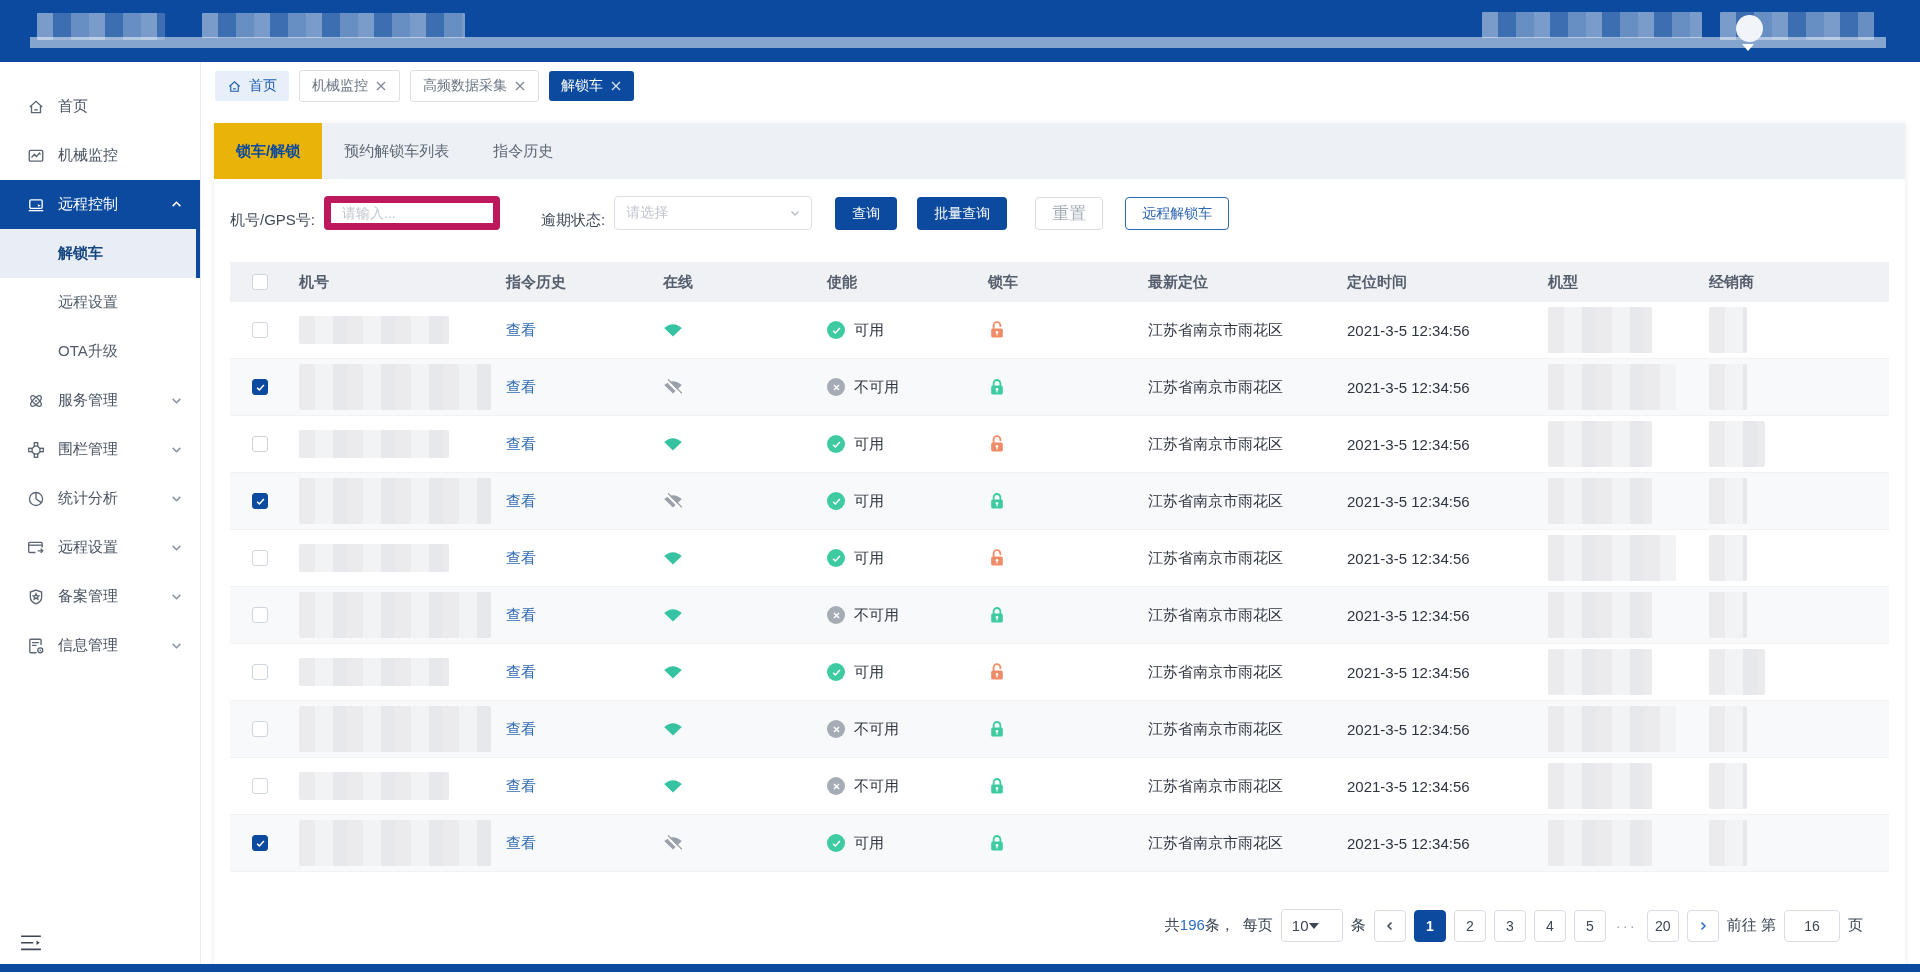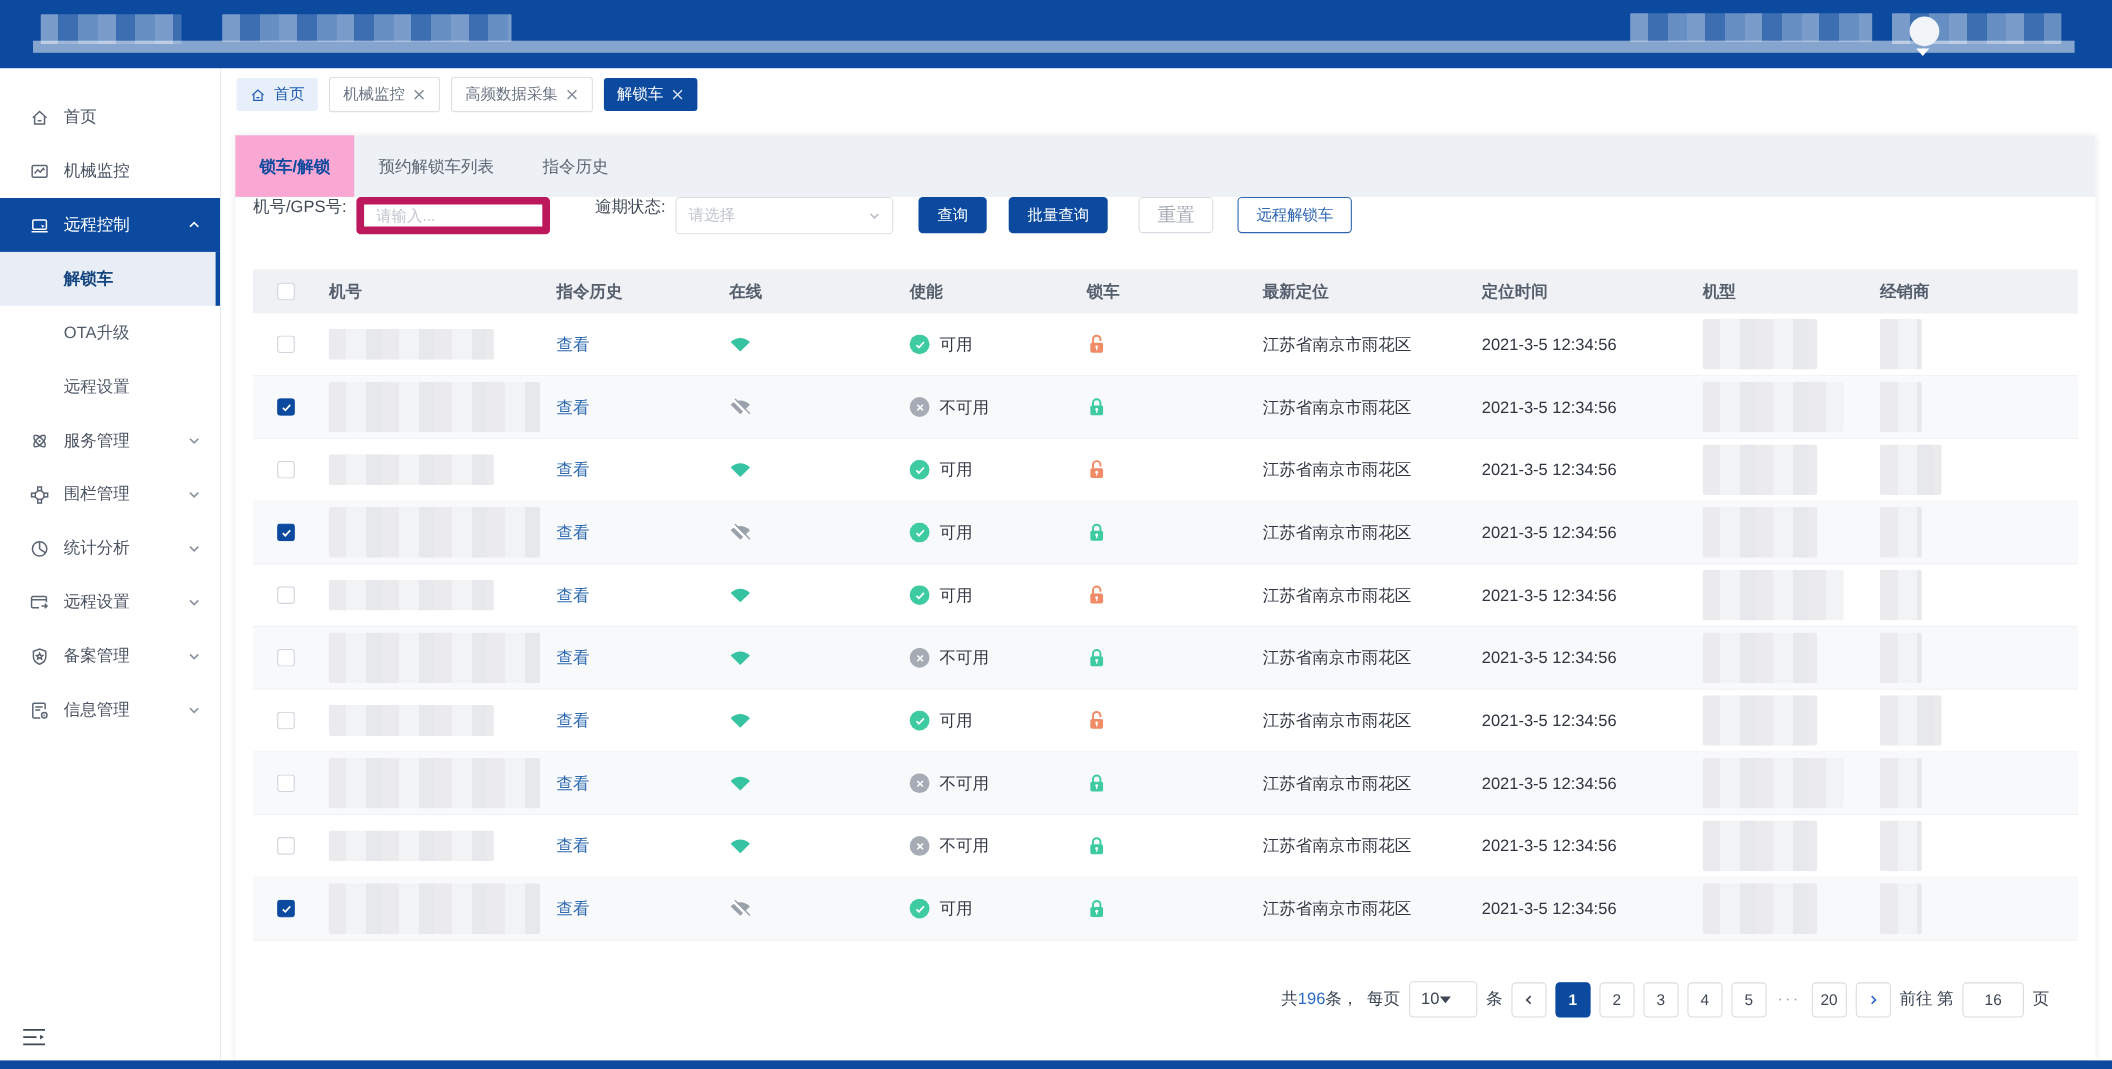--- a/index.html
+++ b/index.html
@@ -35,24 +35,24 @@
   .chip.plain{background:#fff;border:1px solid #dcdfe4;color:#6a7482}
   .chip.active{background:#0b4a9e;color:#fff}
   .chip-icon{width:15px;height:15px;display:inline-flex}
   .chip-icon svg{width:15px;height:15px}
   .chip-close{width:12px;height:12px;display:inline-flex;opacity:.85;cursor:pointer}
   .chip-close svg{width:12px;height:12px}
   
   .card{position:absolute;left:14px;top:61px;width:1691px;height:841px;background:#fff;box-shadow:0 1px 6px rgba(30,40,60,.10)}
   .tabbar{height:56px;background:#edf0f5;display:flex}
   .tab{padding:0 22px;display:flex;align-items:center;justify-content:center;font-size:15px;color:#5d6875;cursor:pointer;white-space:nowrap}
-  .tab.active{background:#f9a8d4;color:#0b4a9e;font-weight:bold}
+  .tab.active{background:#eab308;color:#0b4a9e;font-weight:bold}
   .card-body{padding:0 16px}
   
-  .filter-row{display:flex;align-items:flex-start;font-size:15px;color:#414b58}
+  .filter-row{margin-top:17px;display:flex;align-items:flex-end;font-size:15px;color:#414b58}
   .f-label{margin-right:9px;white-space:nowrap}
   .f-label.second{margin-left:41px}
   .f-input{width:176px;height:34px;border:7px solid #be185d;border-radius:4px;padding:0 11px;font-size:14px;color:#737373;
     font-family:inherit;outline:none;box-sizing:border-box}
   .f-input::placeholder{color:#c1c6ce}
   .f-select{width:198px;height:34px;border:1px solid #dcdfe6;border-radius:4px;display:flex;align-items:center;
     padding:0 11px;color:#c1c6ce;font-size:14px;position:relative;box-sizing:border-box;cursor:pointer}
   .sel-caret{position:absolute;right:10px;width:12px;height:12px;color:#b6bcc6;display:inline-flex}
   .sel-caret svg{width:12px;height:12px}
   button{font-family:inherit;cursor:pointer}
@@ -148,22 +148,22 @@
           </svg>
         </span>
     <span class="menu-label">远程控制</span>
     <span class="chev up">
           <svg viewBox="0 0 12 12" fill="none" stroke="currentColor" stroke-width="1.4">
             <path d="M2.5 4.5 6 8l3.5-3.5"></path>
           </svg>
         </span>
   </div>
       <div class="submenu-item active">解锁车</div>
+      <div class="submenu-item">远程设置</div>
       <div class="submenu-item">OTA升级</div>
-      <div class="submenu-item">远程设置</div>
       <div class="menu-item">
     <span class="menu-icon">
           <svg viewBox="0 0 16 16" fill="none" stroke="currentColor" stroke-width="1.2">
             <ellipse cx="8" cy="8" rx="6" ry="2.6" transform="rotate(45 8 8)"></ellipse>
             <ellipse cx="8" cy="8" rx="6" ry="2.6" transform="rotate(-45 8 8)"></ellipse>
             <circle cx="8" cy="8" r="0.9" fill="currentColor" stroke="none"></circle>
           </svg>
         </span>
     <span class="menu-label">服务管理</span>
     <span class="chev">

